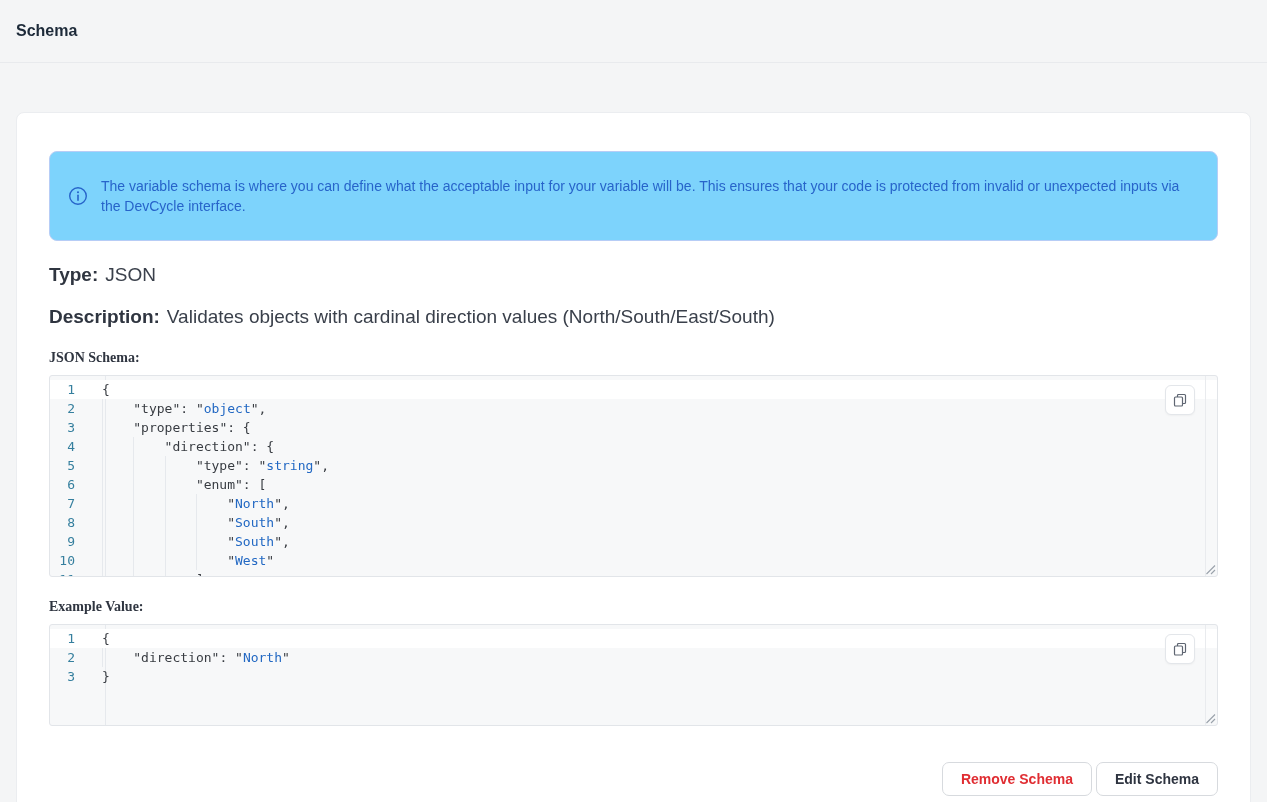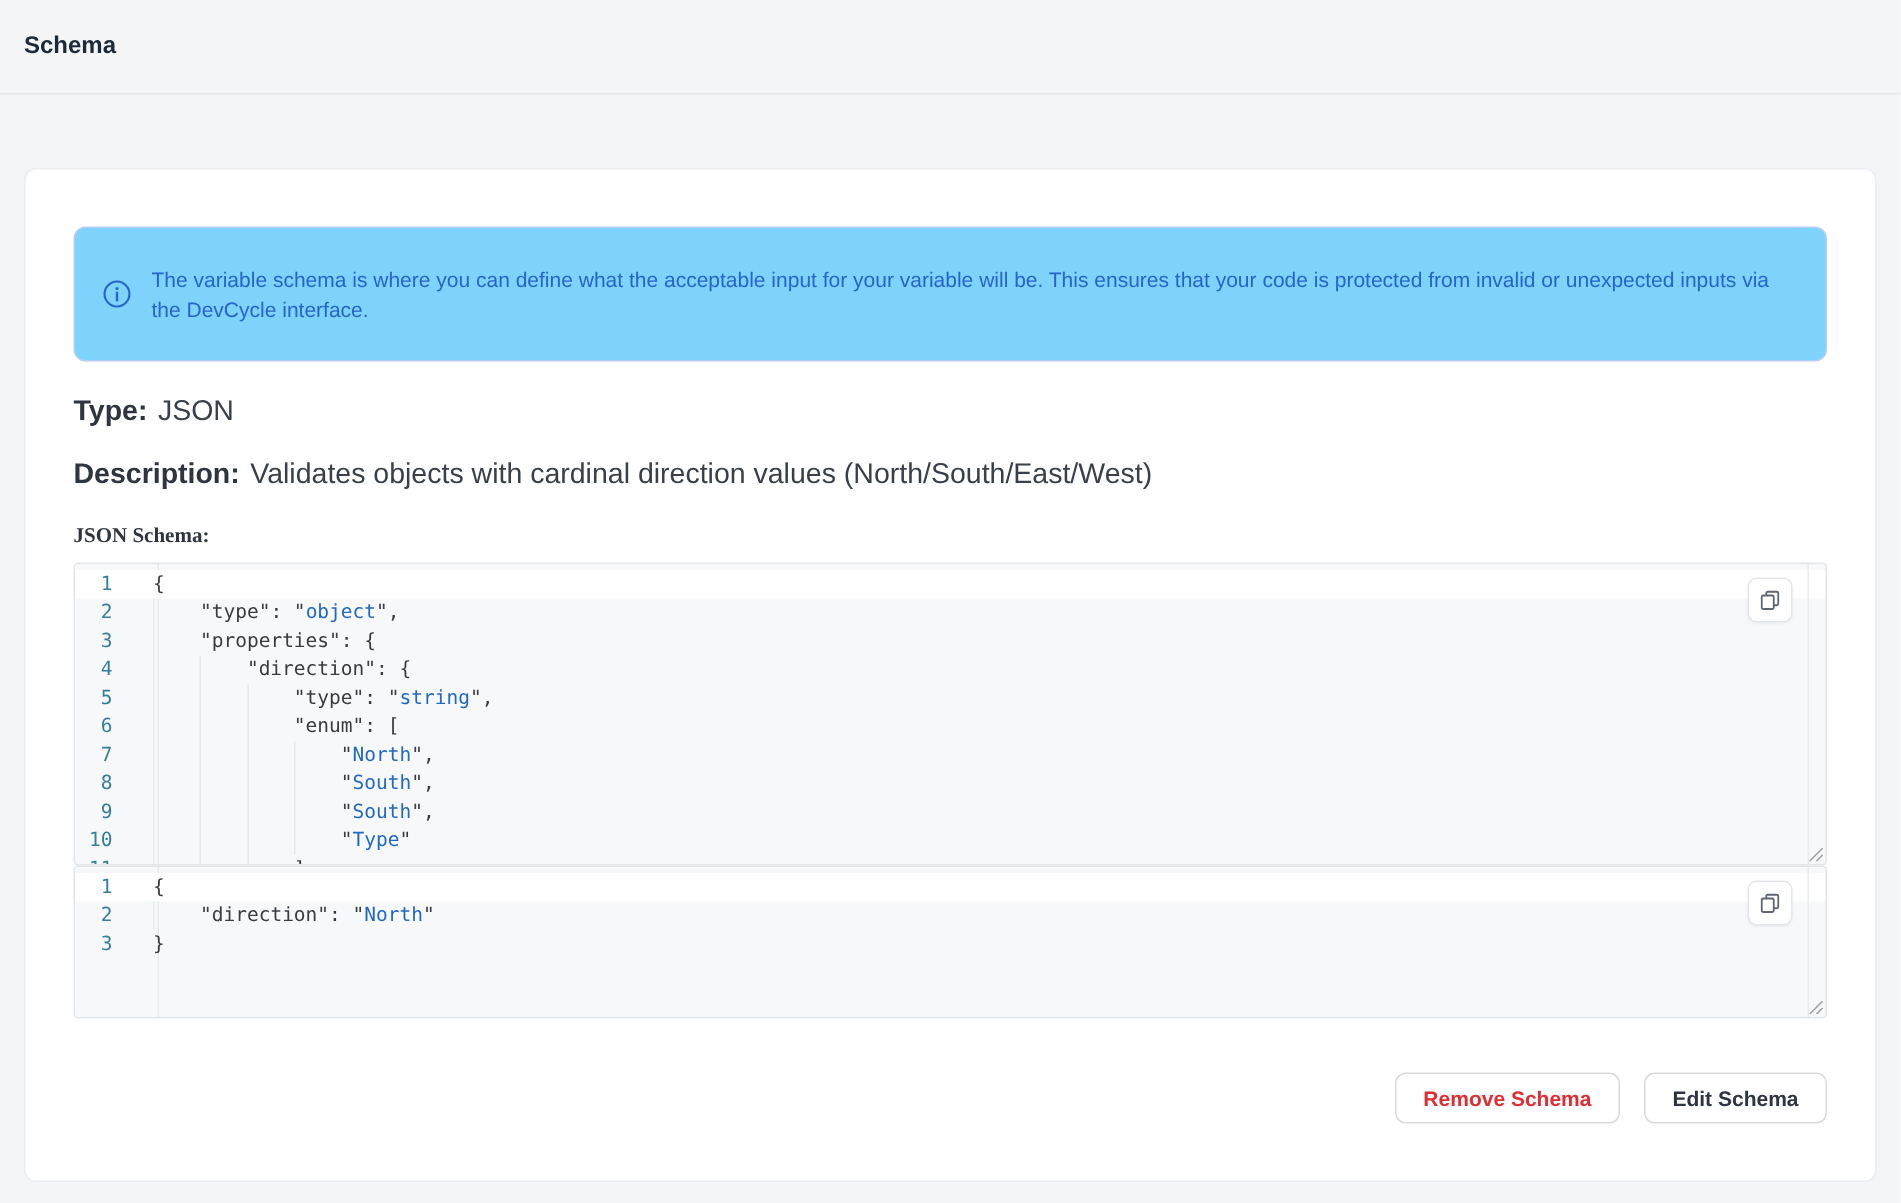--- a/index.html
+++ b/index.html
@@ -57,21 +57,21 @@
   .tok-str{color:var(--str-blue);}
   .vscroll{position:absolute;top:0;right:0;bottom:0;width:12px;border-left:1px solid #e9ebee;z-index:3;}
   .copy-btn{
     position:absolute;top:9px;right:22px;width:30px;height:30px;
     background:#fff;border:1px solid #e3e6ea;border-radius:6px;
     display:flex;align-items:center;justify-content:center;
     color:#5f6672;cursor:pointer;z-index:4;box-shadow:0 1px 2px rgba(0,0,0,.04);padding:0;
   }
   .resize-handle{position:absolute;right:1px;bottom:1px;width:11px;height:11px;z-index:4;cursor:nwse-resize;display:flex;}
   
-  .btn-row{display:flex;justify-content:flex-end;gap:16px;margin-top:36px;align-items:center;}
+  .btn-row{display:flex;justify-content:flex-end;gap:4px;margin-top:36px;align-items:center;}
   .btn{
     height:34px;padding:0 18px;background:#fff;
     border:1px solid #d7dade;border-radius:7px;
     font-family:"Liberation Sans",sans-serif;font-size:14px;font-weight:700;
     color:#2e3440;cursor:pointer;
   }
   .btn.danger{color:var(--danger-red);}
 </style>
 </head>
 <body>
@@ -94,54 +94,55 @@
           </svg>
         </span>
         <p class="alert-text">The variable schema is where you can define what the acceptable input for your variable will be. This ensures that your code is protected from invalid or unexpected inputs via the DevCycle interface.</p>
       </div>
 
       <div class="field-row">
         <span class="field-label">Type:</span><span class="field-value">JSON</span>
       </div>
 
       <div class="field-row">
-        <span class="field-label">Description:</span><span class="field-value">Validates objects with cardinal direction values (North/South/East/West)</span>
+        <span class="field-label">Description:</span><span class="field-value">Validates objects with cardinal direction values (North/South/East/South)</span>
       </div>
 
       <div class="block-label">JSON Schema:</div>
 
       <div class="editor schema">
         <div class="gutter-sep"></div>
         <div class="code-lines">
             <div class="code-line active"><span class="ln">1</span><span class="lc"><span class="tok-plain">{</span></span></div>
             <div class="code-line"><span class="ln">2</span><span class="lc"><span class="ig"></span><span class="tok-plain">"type": "</span><span class="tok-str">object</span><span class="tok-plain">",</span></span></div>
             <div class="code-line"><span class="ln">3</span><span class="lc"><span class="ig"></span><span class="tok-plain">"properties": {</span></span></div>
             <div class="code-line"><span class="ln">4</span><span class="lc"><span class="ig"></span><span class="ig"></span><span class="tok-plain">"direction": {</span></span></div>
             <div class="code-line"><span class="ln">5</span><span class="lc"><span class="ig"></span><span class="ig"></span><span class="ig"></span><span class="tok-plain">"type": "</span><span class="tok-str">string</span><span class="tok-plain">",</span></span></div>
             <div class="code-line"><span class="ln">6</span><span class="lc"><span class="ig"></span><span class="ig"></span><span class="ig"></span><span class="tok-plain">"enum": [</span></span></div>
             <div class="code-line"><span class="ln">7</span><span class="lc"><span class="ig"></span><span class="ig"></span><span class="ig"></span><span class="ig"></span><span class="tok-plain">"</span><span class="tok-str">North</span><span class="tok-plain">",</span></span></div>
             <div class="code-line"><span class="ln">8</span><span class="lc"><span class="ig"></span><span class="ig"></span><span class="ig"></span><span class="ig"></span><span class="tok-plain">"</span><span class="tok-str">South</span><span class="tok-plain">",</span></span></div>
             <div class="code-line"><span class="ln">9</span><span class="lc"><span class="ig"></span><span class="ig"></span><span class="ig"></span><span class="ig"></span><span class="tok-plain">"</span><span class="tok-str">South</span><span class="tok-plain">",</span></span></div>
-            <div class="code-line"><span class="ln">10</span><span class="lc"><span class="ig"></span><span class="ig"></span><span class="ig"></span><span class="ig"></span><span class="tok-plain">"</span><span class="tok-str">Type</span><span class="tok-plain">"</span></span></div>
+            <div class="code-line"><span class="ln">10</span><span class="lc"><span class="ig"></span><span class="ig"></span><span class="ig"></span><span class="ig"></span><span class="tok-plain">"</span><span class="tok-str">West</span><span class="tok-plain">"</span></span></div>
             <div class="code-line"><span class="ln">11</span><span class="lc"><span class="ig"></span><span class="ig"></span><span class="ig"></span><span class="tok-plain">]</span></span></div>
           </div>
         <div class="vscroll"></div>
         <button class="copy-btn">
           <svg width="16" height="16" viewBox="0 0 16 16" fill="none">
             <rect x="5.5" y="2.5" width="8" height="9" rx="1" stroke="currentColor" stroke-width="1.2"></rect>
             <rect x="2.5" y="5" width="8" height="9" rx="1" fill="#fff" stroke="currentColor" stroke-width="1.2"></rect>
           </svg>
         </button>
         <div class="resize-handle">
           <svg width="11" height="11" viewBox="0 0 11 11">
             <path d="M1.5 10 L10 1.5 M6 10 L10 6" stroke="#9aa2ab" stroke-width="1.1"></path>
           </svg>
         </div>
       </div>
 
+      <div class="block-label">Example Value:</div>
 
       <div class="editor example">
         <div class="gutter-sep"></div>
         <div class="code-lines">
             <div class="code-line active"><span class="ln">1</span><span class="lc"><span class="tok-plain">{</span></span></div>
             <div class="code-line"><span class="ln">2</span><span class="lc"><span class="ig"></span><span class="tok-plain">"direction": "</span><span class="tok-str">North</span><span class="tok-plain">"</span></span></div>
             <div class="code-line"><span class="ln">3</span><span class="lc"><span class="tok-plain">}</span></span></div>
           </div>
         <div class="vscroll"></div>
         <button class="copy-btn">

